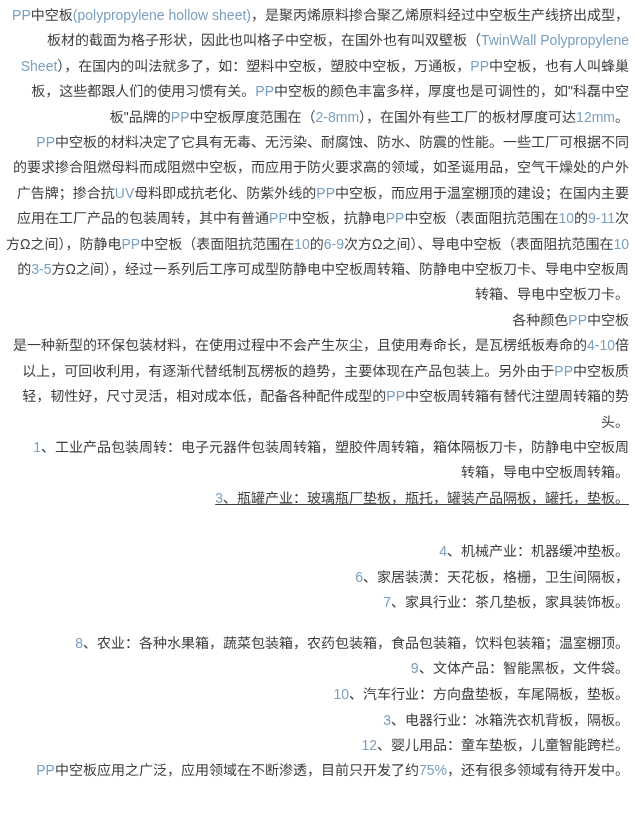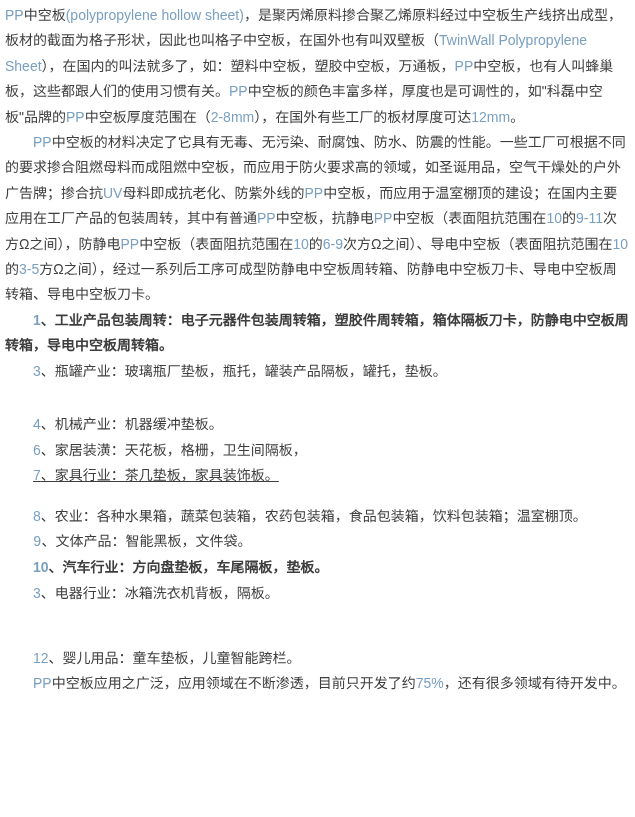--- a/index.html
+++ b/index.html
@@ -23,35 +23,38 @@
     font-family: "Liberation Sans", sans-serif;
     font-size: 14px;
     line-height: 25.4px;
     color: var(--text-color);
     text-align: left;
     word-break: normal;
   }
   .para {
     margin: 0;
     padding: 0;
+    text-align: right;
   }
   .latin {
     color: var(--latin-color);
   }
 </style>
 </head>
 <body>
 
 <main class="doc">
   <div class="para" style="text-indent: 0em;"><span class="latin">PP</span>中空板<span class="latin">(polypropylene hollow sheet)</span>，是聚丙烯原料掺合聚乙烯原料经过中空板生产线挤出成型，板材的截面为格子形状，因此也叫格子中空板，在国外也有叫双壁板（<span class="latin">TwinWall Polypropylene Sheet</span>），在国内的叫法就多了，如：塑料中空板，塑胶中空板，万通板，<span class="latin">PP</span>中空板，也有人叫蜂巢板，这些都跟人们的使用习惯有关。<span class="latin">PP</span>中空板的颜色丰富多样，厚度也是可调性的，如"科磊中空板"品牌的<span class="latin">PP</span>中空板厚度范围在（<span class="latin">2-8mm</span>），在国外有些工厂的板材厚度可达<span class="latin">12mm</span>。</div>
   <div class="para" style="text-indent: 2em;"><span class="latin">PP</span>中空板的材料决定了它具有无毒、无污染、耐腐蚀、防水、防震的性能。一些工厂可根据不同的要求掺合阻燃母料而成阻燃中空板，而应用于防火要求高的领域，如圣诞用品，空气干燥处的户外广告牌；掺合抗<span class="latin">UV</span>母料即成抗老化、防紫外线的<span class="latin">PP</span>中空板，而应用于温室棚顶的建设；在国内主要应用在工厂产品的包装周转，其中有普通<span class="latin">PP</span>中空板，抗静电<span class="latin">PP</span>中空板（表面阻抗范围在<span class="latin">10</span>的<span class="latin">9-11</span>次方Ω之间），防静电<span class="latin">PP</span>中空板（表面阻抗范围在<span class="latin">10</span>的<span class="latin">6-9</span>次方Ω之间）、导电中空板（表面阻抗范围在<span class="latin">10</span>的<span class="latin">3-5</span>方Ω之间），经过一系列后工序可成型防静电中空板周转箱、防静电中空板刀卡、导电中空板周转箱、导电中空板刀卡。</div>
-  <div class="para" style="text-indent: 2em; font-weight: bold;"><span class="latin">1</span>、工业产品包装周转：电子元器件包装周转箱，塑胶件周转箱，箱体隔板刀卡，防静电中空板周转箱，导电中空板周转箱。</div>
-  <div class="para" style="text-indent: 2em;"><span class="latin">3</span>、瓶罐产业：玻璃瓶厂垫板，瓶托，罐装产品隔板，罐托，垫板。</div>
+  <div class="para" style="text-indent: 0.6em;">各种颜色<span class="latin">PP</span>中空板</div>
+  <div class="para" style="text-indent: 0em;">是一种新型的环保包装材料，在使用过程中不会产生灰尘，且使用寿命长，是瓦楞纸板寿命的<span class="latin">4-10</span>倍以上，可回收利用，有逐渐代替纸制瓦楞板的趋势，主要体现在产品包装上。另外由于<span class="latin">PP</span>中空板质轻，韧性好，尺寸灵活，相对成本低，配备各种配件成型的<span class="latin">PP</span>中空板周转箱有替代注塑周转箱的势头。</div>
+  <div class="para" style="text-indent: 2em;"><span class="latin">1</span>、工业产品包装周转：电子元器件包装周转箱，塑胶件周转箱，箱体隔板刀卡，防静电中空板周转箱，导电中空板周转箱。</div>
+  <div class="para" style="text-indent: 2em; text-decoration: underline;"><span class="latin">3</span>、瓶罐产业：玻璃瓶厂垫板，瓶托，罐装产品隔板，罐托，垫板。</div>
   <div class="para" style="text-indent: 2em; margin-top: 28px;"><span class="latin">4</span>、机械产业：机器缓冲垫板。</div>
   <div class="para" style="text-indent: 2em;"><span class="latin">6</span>、家居装潢：天花板，格栅，卫生间隔板，</div>
-  <div class="para" style="text-indent: 2em; text-decoration: underline;"><span class="latin">7</span>、家具行业：茶几垫板，家具装饰板。</div>
+  <div class="para" style="text-indent: 2em;"><span class="latin">7</span>、家具行业：茶几垫板，家具装饰板。</div>
   <div class="para" style="text-indent: 2em; margin-top: 16px;"><span class="latin">8</span>、农业：各种水果箱，蔬菜包装箱，农药包装箱，食品包装箱，饮料包装箱；温室棚顶。</div>
   <div class="para" style="text-indent: 2em; font-family: Liberation Mono, monospace;"><span class="latin">9</span>、文体产品：智能黑板，文件袋。</div>
-  <div class="para" style="text-indent: 2em; font-weight: bold;"><span class="latin">10</span>、汽车行业：方向盘垫板，车尾隔板，垫板。</div>
+  <div class="para" style="text-indent: 2em;"><span class="latin">10</span>、汽车行业：方向盘垫板，车尾隔板，垫板。</div>
   <div class="para" style="text-indent: 2em;"><span class="latin">3</span>、电器行业：冰箱洗衣机背板，隔板。</div>
-  <div class="para" style="text-indent: 2em; margin-top: 40px;"><span class="latin">12</span>、婴儿用品：童车垫板，儿童智能跨栏。</div>
+  <div class="para" style="text-indent: 2em;"><span class="latin">12</span>、婴儿用品：童车垫板，儿童智能跨栏。</div>
   <div class="para" style="text-indent: 2em;"><span class="latin">PP</span>中空板应用之广泛，应用领域在不断渗透，目前只开发了约<span class="latin">75%</span>，还有很多领域有待开发中。</div>
 </main>
 
 </body></html>

